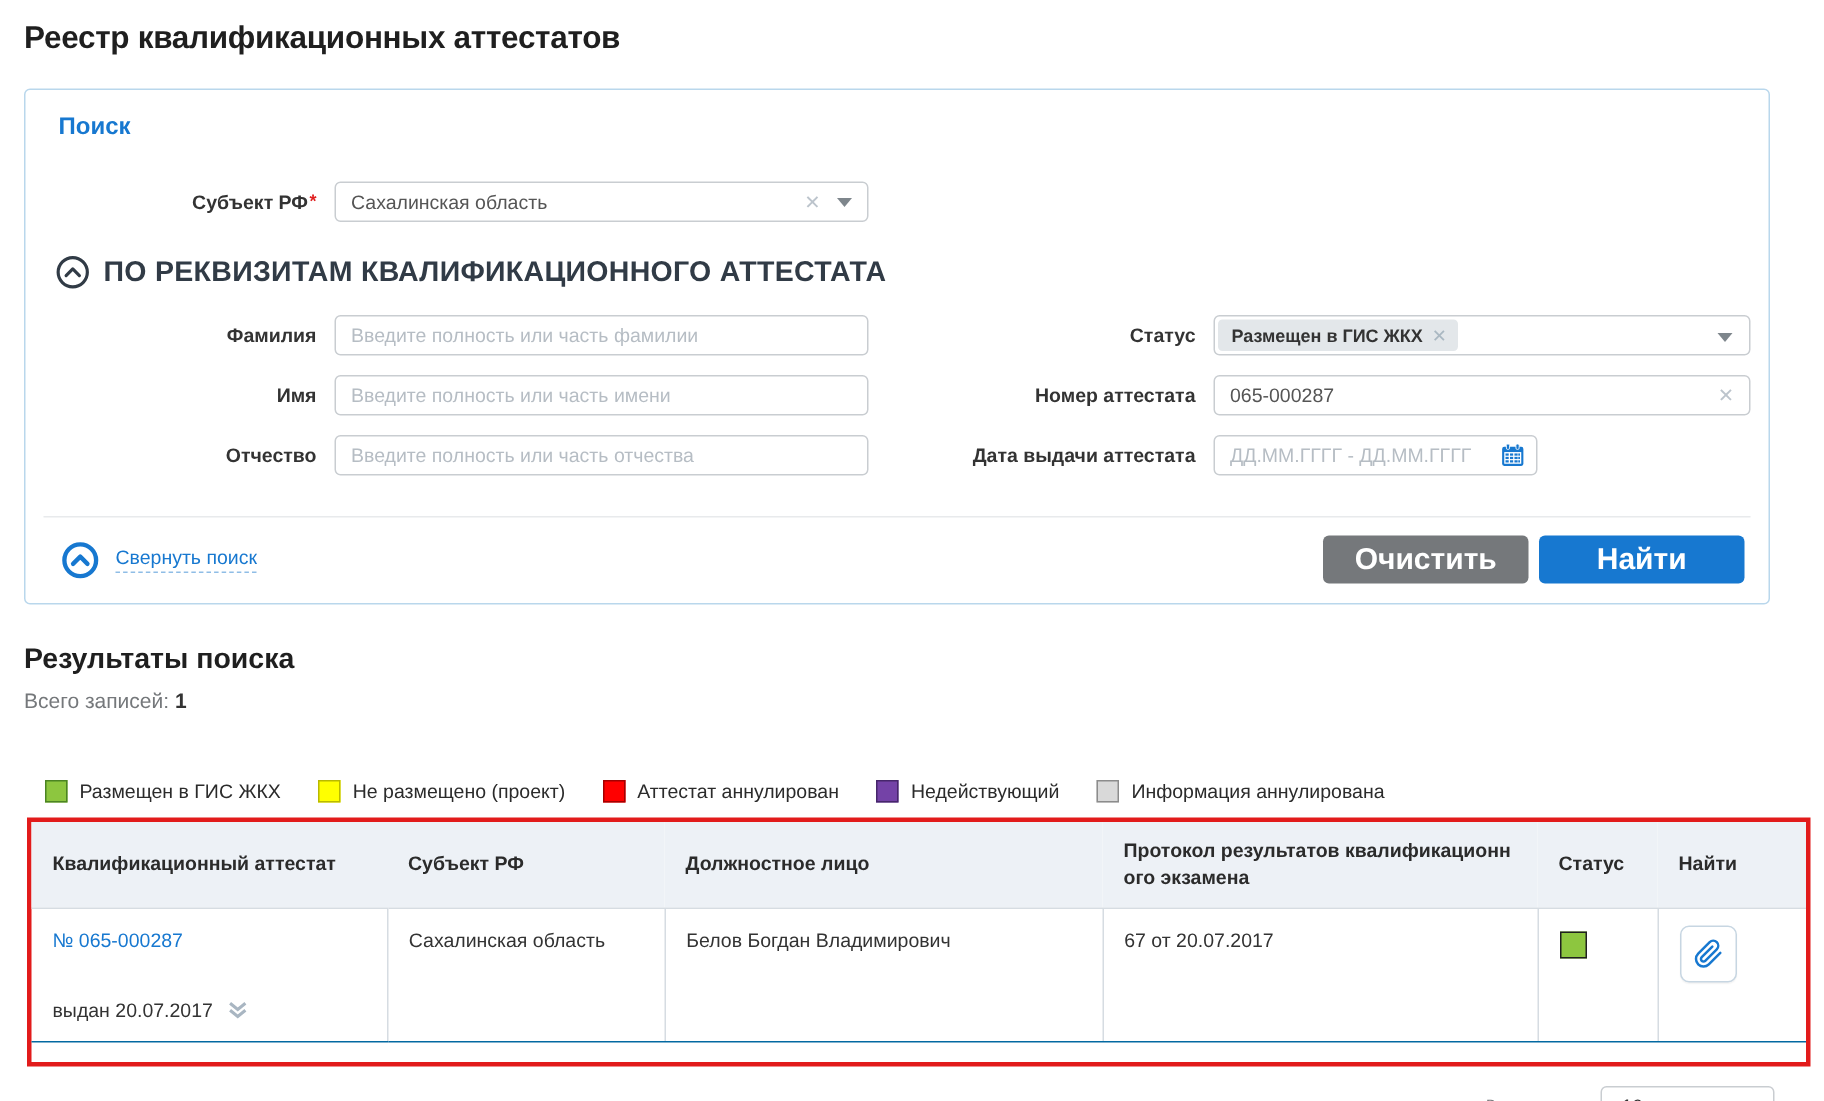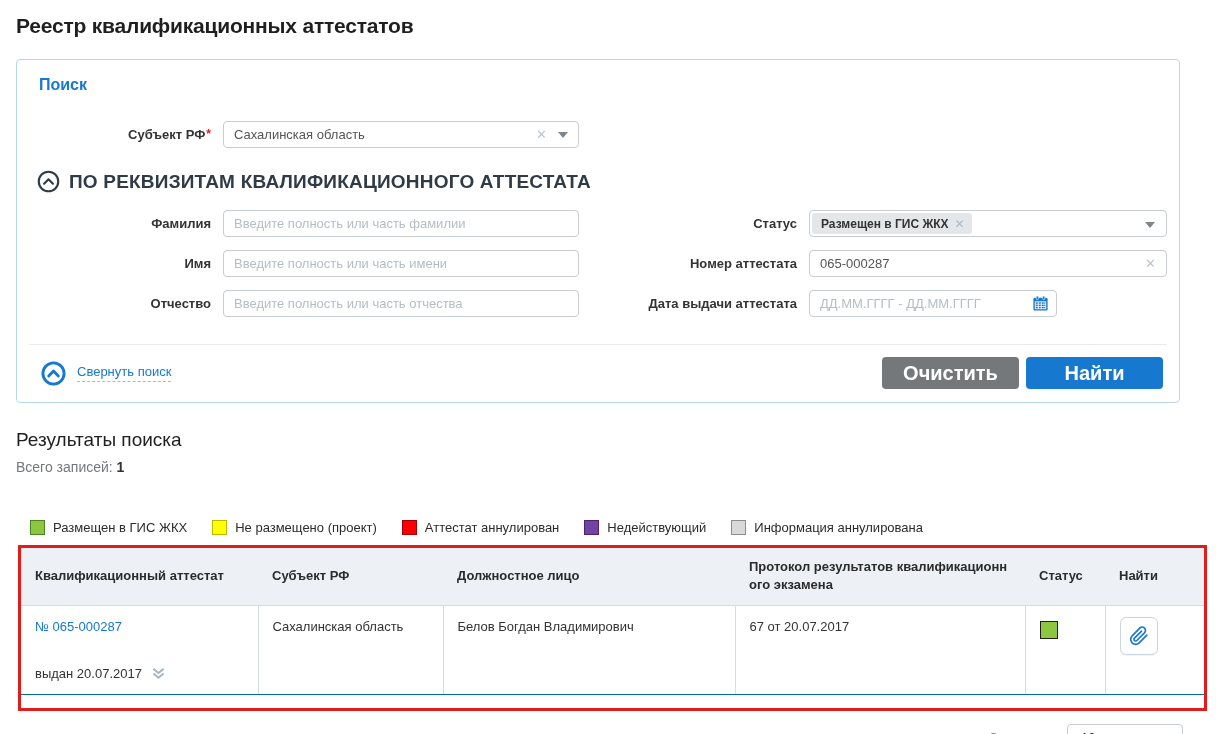--- a/index.html
+++ b/index.html
@@ -29,37 +29,37 @@
   .caret i { display:block; width:0; height:0; border-left:5px solid transparent; border-right:5px solid transparent; border-top:6px solid #7e868c; }
 
   .section-head { grid-column:1 / -1; display:flex; align-items:center; gap:9px; margin:9px 0 4px 0; color:#313b46; }
   .section-head .chev-circle { color:#313b46; display:flex; cursor:pointer; }
   .section-title { font-size:19px; font-weight:bold; letter-spacing:0.2px; }
 
   .select-box { position:relative; height:27px; border:1px solid #c9cdd1; border-radius:4px; background:#fff; display:flex; align-items:center; padding:0 26px 0 2px; cursor:pointer; }
   .chip { background:#e3e7ea; border-radius:3px; height:21px; display:flex; align-items:center; padding:0 7px 0 9px; font-size:12px; font-weight:bold; color:#333; white-space:nowrap; }
   .chip .chip-x { color:#aab8c2; font-size:12px; margin-left:6px; cursor:pointer; font-weight:normal; }
 
-  .date-wrap { width:248px; }
+  .date-wrap { width:216px; }
   .date-input { padding-right:32px; }
   .cal-btn { right:8px; cursor:pointer; }
 
   .panel-divider { border:none; border-top:1px solid #e8eaec; margin:27px -4px 0 -8px; }
 
   .panel-footer { display:flex; justify-content:space-between; align-items:center; margin-top:12px;gap:40px; }
   .collapse-link-wrap { display:flex; align-items:center; gap:11px; margin-left:4px; }
   .collapse-link-wrap .chev-circle { color:#1778d0; display:flex; cursor:pointer; }
   .collapse-link { color:#1778d0; font-size:13px; text-decoration:none; border-bottom:1px dashed #8fbde6; padding-bottom:2px; cursor:pointer; }
   .btn-row { display:flex; gap:7px; }
   .btn { width:137px; height:32px; border:none; border-radius:4px; color:#fff; font-size:20px; font-weight:bold; font-family:inherit; cursor:pointer; }
   .btn-gray { background:#75787b; }
   .btn-blue { background:#1778d0; }
 
   
-  .results-title { font-size:19px; font-weight:normal; color:#1f1f1f; margin:26px 0 0 16px; }
+  .results-title { font-size:19px; font-weight:bold; color:#1f1f1f; margin:26px 0 0 16px; }
   .records-count { margin:8px 0 0 16px; font-size:14px; color:#75787b; }
   .records-count b { color:#333; }
 
   .legend { display:flex; align-items:center; gap:25px; margin:45px 0 0 30px; font-size:13px; color:#2b2b2b; }
   .legend-item { display:flex; align-items:center; gap:8px; white-space:nowrap; }
   .swatch { width:15px; height:15px; border:1px solid #888; flex:0 0 auto; }
 
   .table-wrap { margin:10px 9px 0 18px; border:3px solid #e21b1b; }
   table { width:100%; border-collapse:collapse; table-layout:fixed; font-size:13px; }
   col.c1{width:237px} col.c2{width:185px} col.c3{width:292px} col.c4{width:290px} col.c5{width:80px}

